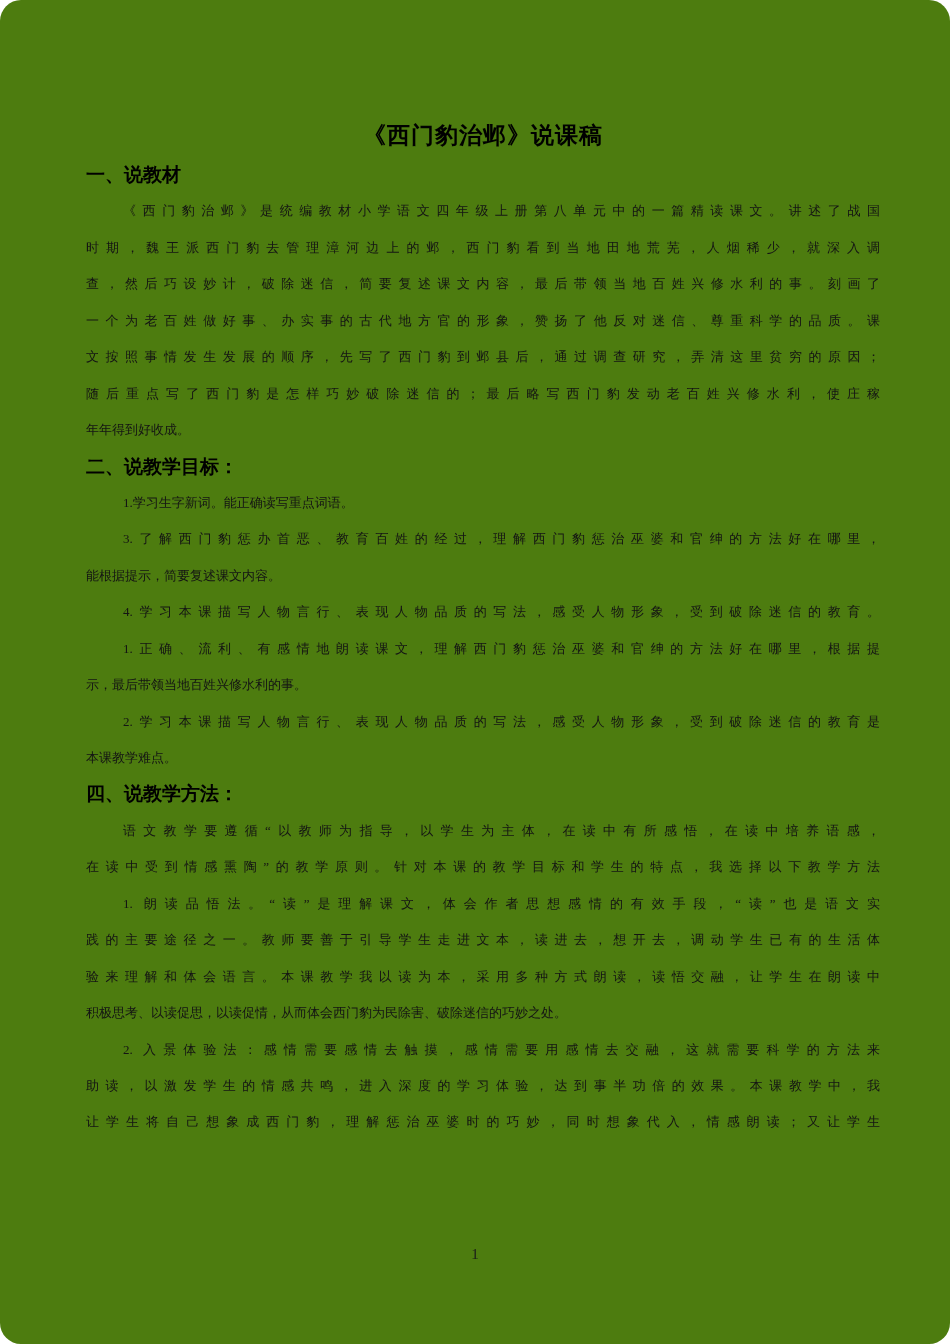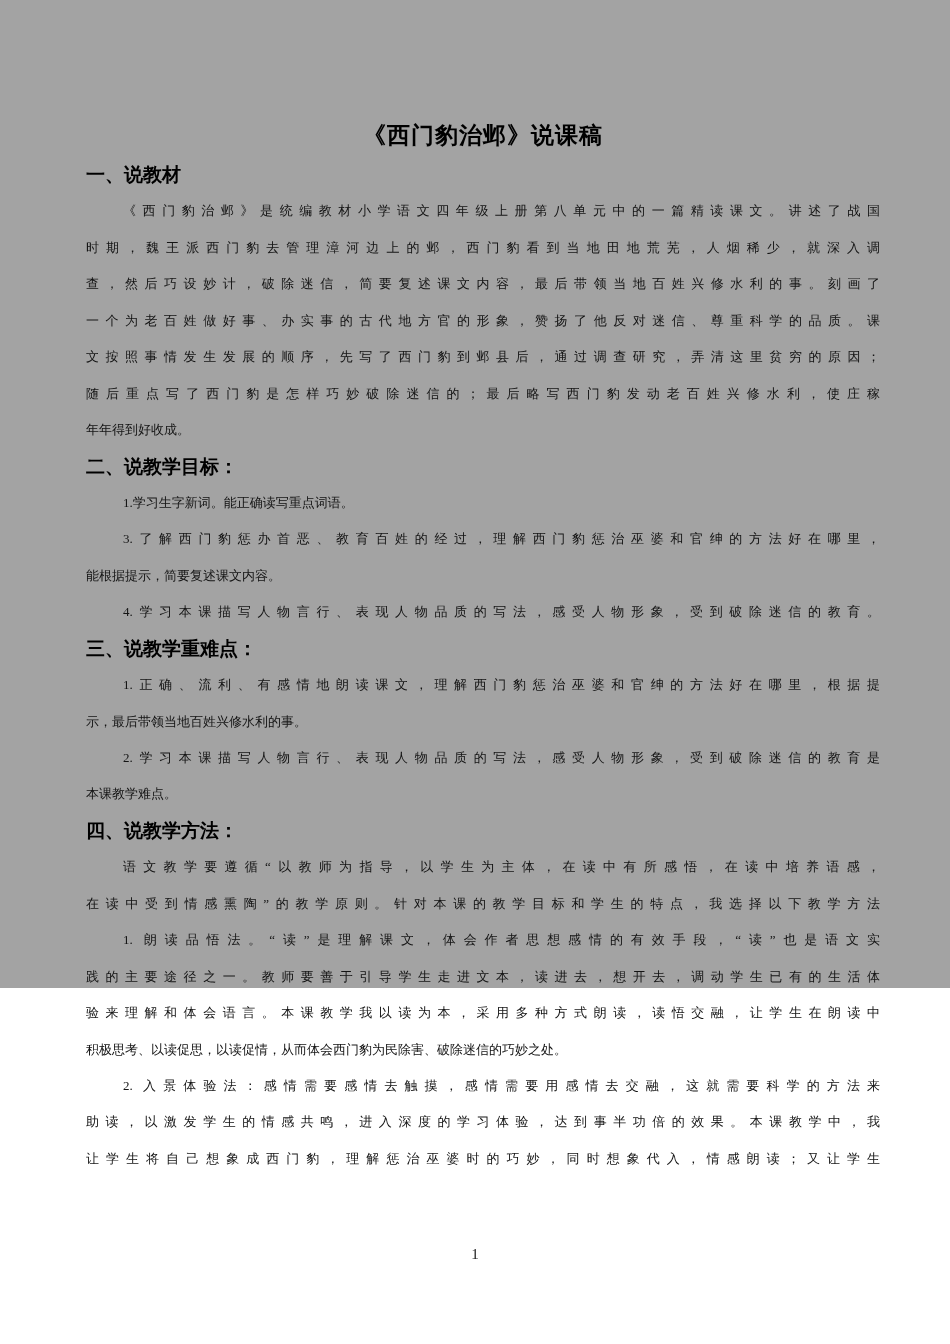--- a/index.html
+++ b/index.html
@@ -9,22 +9,23 @@
     height: 1344px;
     position: relative;
     font-family: "Liberation Serif", "DejaVu Serif", serif;
     color: #141414;
     overflow: hidden;
   }
   .page {
     position: absolute;
     left: 0; top: 0;
     width: 950px;
-    height: 988px;
-    background: #a3a3a3;
+    height: 1344px;
+    background: #4d7c0f;
+    border-radius: 21px;
   }
   .content {
     position: absolute;
     left: 86px;
     top: 113px;
     width: 794px;
   }
   .title {
     font-family: "Liberation Sans", "DejaVu Sans", sans-serif;
     font-weight: bold;
@@ -83,21 +84,20 @@
     <div class="ln">文按照事情发生发展的顺序，先写了西门豹到邺县后，通过调查研究，弄清这里贫穷的原因；</div>
     <div class="ln">随后重点写了西门豹是怎样巧妙破除迷信的；最后略写西门豹发动老百姓兴修水利，使庄稼</div>
     <div class="ln end">年年得到好收成。</div>
 
     <div class="h">二、说教学目标：</div>
     <div class="ln end ind">1.学习生字新词。能正确读写重点词语。</div>
     <div class="ln ind">3.了解西门豹惩办首恶、教育百姓的经过，理解西门豹惩治巫婆和官绅的方法好在哪里，</div>
     <div class="ln end">能根据提示，简要复述课文内容。</div>
     <div class="ln ind">4.学习本课描写人物言行、表现人物品质的写法，感受人物形象，受到破除迷信的教育。</div>
 
-    <div class="h">三、说教学重难点：</div>
     <div class="ln ind">1.正确、流利、有感情地朗读课文，理解西门豹惩治巫婆和官绅的方法好在哪里，根据提</div>
     <div class="ln end">示，最后带领当地百姓兴修水利的事。</div>
     <div class="ln ind">2.学习本课描写人物言行、表现人物品质的写法，感受人物形象，受到破除迷信的教育是</div>
     <div class="ln end">本课教学难点。</div>
 
     <div class="h">四、说教学方法：</div>
     <div class="ln ind">语文教学要遵循“以教师为指导，以学生为主体，在读中有所感悟，在读中培养语感，</div>
     <div class="ln">在读中受到情感熏陶”的教学原则。针对本课的教学目标和学生的特点，我选择以下教学方法</div>
     <div class="ln ind">1. 朗读品悟法。“读”是理解课文，体会作者思想感情的有效手段，“读”也是语文实</div>
     <div class="ln">践的主要途径之一。教师要善于引导学生走进文本，读进去，想开去，调动学生已有的生活体</div>

